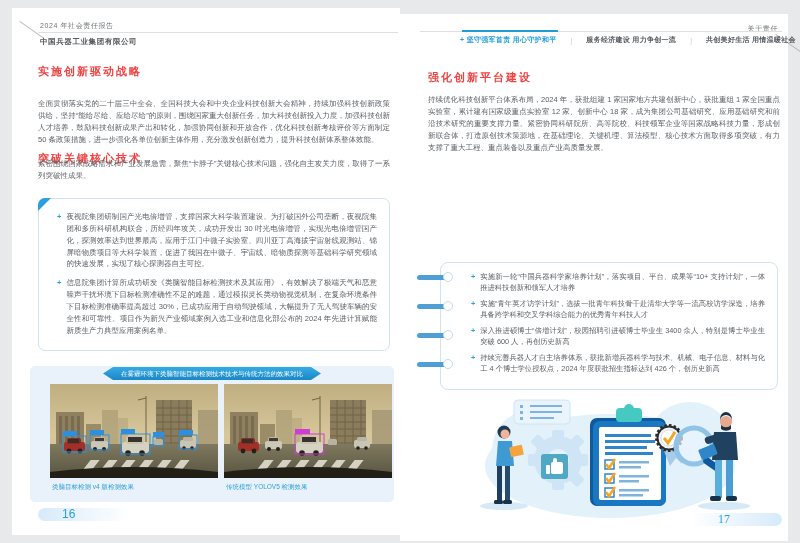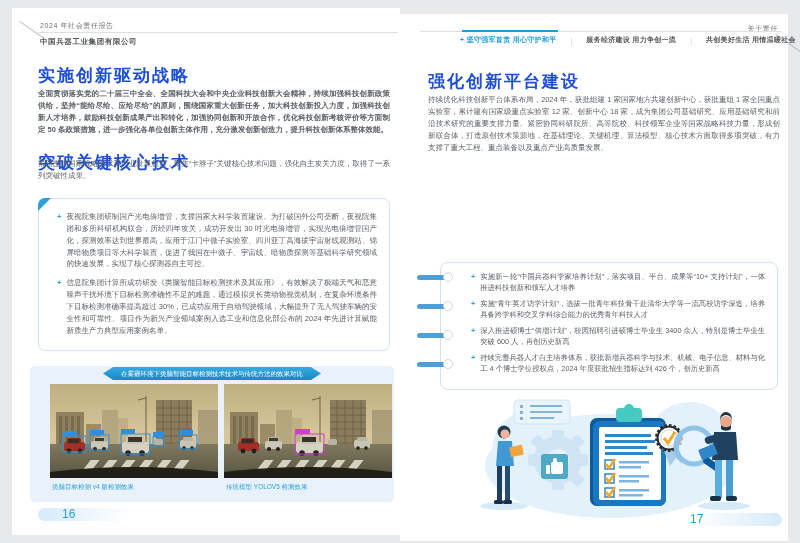--- a/index.html
+++ b/index.html
@@ -14,21 +14,21 @@
   .hdr-small{position:absolute;font-size:7px;color:#6e7276;letter-spacing:.6px;white-space:nowrap;}
   .hdr-rule{position:absolute;height:1px;background:#dddfe1;}
   .hdr-company{position:absolute;font-size:7.5px;font-weight:bold;color:#55595d;letter-spacing:.6px;white-space:nowrap;}
 
   .nav-row{position:absolute;top:21px;left:46px;right:4px;display:flex;align-items:center;font-size:7px;white-space:nowrap;}
   .nav-item{color:#55595d;font-weight:bold;padding:0 14px;letter-spacing:.3px;cursor:pointer;}
   .nav-item.active{color:#1f9dd9;}
   .nav-sep{color:#c9cdd0;font-size:7px;}
   .nav-overline{position:absolute;top:16px;height:2px;background:#1f9dd9;}
 
-  .sec-title{position:absolute;font-size:17px;font-weight:bold;color:#1d4ed8;letter-spacing:2px;white-space:nowrap;}
+  .sec-title{position:absolute;font-size:11px;font-weight:bold;color:#ef4444;letter-spacing:2px;white-space:nowrap;}
   .body-text{position:absolute;font-size:7.5px;line-height:1.6;color:#5b6066;text-align:justify;}
 
   
   .hl-box{position:absolute;left:26px;top:190px;width:352px;height:153px;border:1px solid #cfe3f1;
           border-radius:7px;box-sizing:border-box;padding:12px 12px 0 18px;background:#fff;}
   .hl-fold{position:absolute;left:-1px;top:-1px;width:0;height:0;border-top:13px solid #2b9fdd;border-right:13px solid transparent;border-top-left-radius:7px;}
   .hl-item{display:flex;gap:5px;margin-bottom:7px;font-size:7.5px;line-height:1.58;color:#5b6066;text-align:justify;}
   .plus{color:#2b9fdd;font-weight:bold;flex:0 0 auto;}
 
   
@@ -39,22 +39,22 @@
           clip-path:polygon(0 50%,10px 0,calc(100% - 10px) 0,100% 50%,calc(100% - 10px) 100%,10px 100%);}
   .photo{position:absolute;top:18px;width:168px;height:94px;background:#c6b88c;overflow:hidden;}
   .photo svg{display:block;}
   .photo-1{left:20px;} .photo-2{left:194px;}
   .fig-cap{position:absolute;top:117px;font-size:6.5px;color:#2e9fd9;white-space:nowrap;}
   .cap-1{left:22px;} .cap-2{left:196px;}
 
   .page-pill{position:absolute;height:13px;line-height:13px;border-radius:7px;font-size:12px;color:#2e9fd9;}
   .pill-left{left:26px;top:500px;width:92px;padding-left:24px;box-sizing:border-box;
              background:linear-gradient(90deg,#d6eafa,#edf6fd 55%,rgba(255,255,255,0));}
-  .pill-right{right:6px;top:499px;width:92px;text-align:left;padding-right:24px;box-sizing:border-box;
-              background:linear-gradient(270deg,#d6eafa,#edf6fd 55%,rgba(255,255,255,0));}
+  .pill-right{right:6px;top:499px;width:92px;text-align:center;padding-right:24px;box-sizing:border-box;
+              background:linear-gradient(270deg,#d6eafa,#edf6fd 55%,rgba(255,255,255,0));font-family:Liberation Serif, serif;}
 
   
   .nb-box{position:absolute;left:40px;top:248px;width:338px;height:128px;border:1px solid #cfe3f1;
           border-radius:8px;box-sizing:border-box;padding:9px 12px 0 30px;background:#fff;}
   .nb-item{display:flex;gap:5px;margin-bottom:5px;font-size:7.3px;line-height:1.5;color:#5b6066;text-align:justify;}
   .ring{position:absolute;left:-24px;width:38px;height:5px;}
   .ring .bar{position:absolute;left:0;top:0;width:30px;height:5px;border-radius:3px;background:#4d9fd6;}
   .ring .dot{position:absolute;left:26px;top:-3px;width:10px;height:10px;border-radius:50%;background:#fff;border:1.5px solid #c4dbec;box-sizing:border-box;}
 
   .illus{position:absolute;left:40px;top:380px;width:338px;height:126px;}
@@ -64,21 +64,21 @@
 
 <div class="stage">
 
   <div class="page page-left">
     <div class="diag" style="left:8px;top:13px;width:30px;"></div>
     <div class="hdr-small" style="left:28px;top:13px;">2024 年社会责任报告</div>
     <div class="hdr-rule" style="left:26px;top:24px;right:2px;"></div>
     <div class="hdr-company" style="left:28px;top:29px;">中国兵器工业集团有限公司</div>
 
     <div class="sec-title" style="left:26px;top:56px;">实施创新驱动战略</div>
-    <div class="body-text" style="left:26px;top:80px;width:352px;font-weight:bold;">全面贯彻落实党的二十届三中全会、全国科技大会和中央企业科技创新大会精神，持续加强科技创新政策供给，坚持“能给尽给、应给尽给”的原则，围绕国家重大创新任务，加大科技创新投入力度，加强科技创新人才培养，鼓励科技创新成果产出和转化，加强协同创新和开放合作，优化科技创新考核评价等方面制定 50 条政策措施，进一步强化各单位创新主体作用，充分激发创新创造力，提升科技创新体系整体效能。</div>
+    <div class="body-text" style="left:26px;top:90px;width:352px;">全面贯彻落实党的二十届三中全会、全国科技大会和中央企业科技创新大会精神，持续加强科技创新政策供给，坚持“能给尽给、应给尽给”的原则，围绕国家重大创新任务，加大科技创新投入力度，加强科技创新人才培养，鼓励科技创新成果产出和转化，加强协同创新和开放合作，优化科技创新考核评价等方面制定 50 条政策措施，进一步强化各单位创新主体作用，充分激发创新创造力，提升科技创新体系整体效能。</div>
 
     <div class="sec-title" style="left:26px;top:143px;">突破关键核心技术</div>
     <div class="body-text" style="left:26px;top:150px;width:352px;">紧密围绕国家战略需求和产业发展急需，聚焦“卡脖子”关键核心技术问题，强化自主攻关力度，取得了一系列突破性成果。</div>
 
     <div class="hl-box">
       <div class="hl-fold"></div>
       <div class="hl-item">
         <span class="plus">+</span>
         <span>夜视院集团研制国产光电倍增管，支撑国家大科学装置建设。为打破国外公司垄断，夜视院集团和多所科研机构联合，历经四年攻关，成功开发出 30 吋光电倍增管，实现光电倍增管国产化，探测效率达到世界最高，应用于江门中微子实验室、四川亚丁高海拔宇宙射线观测站、锦屏暗物质项目等大科学装置，促进了我国在中微子、宇宙线、暗物质探测等基础科学研究领域的快速发展，实现了核心探测器自主可控。</span>
       </div>

